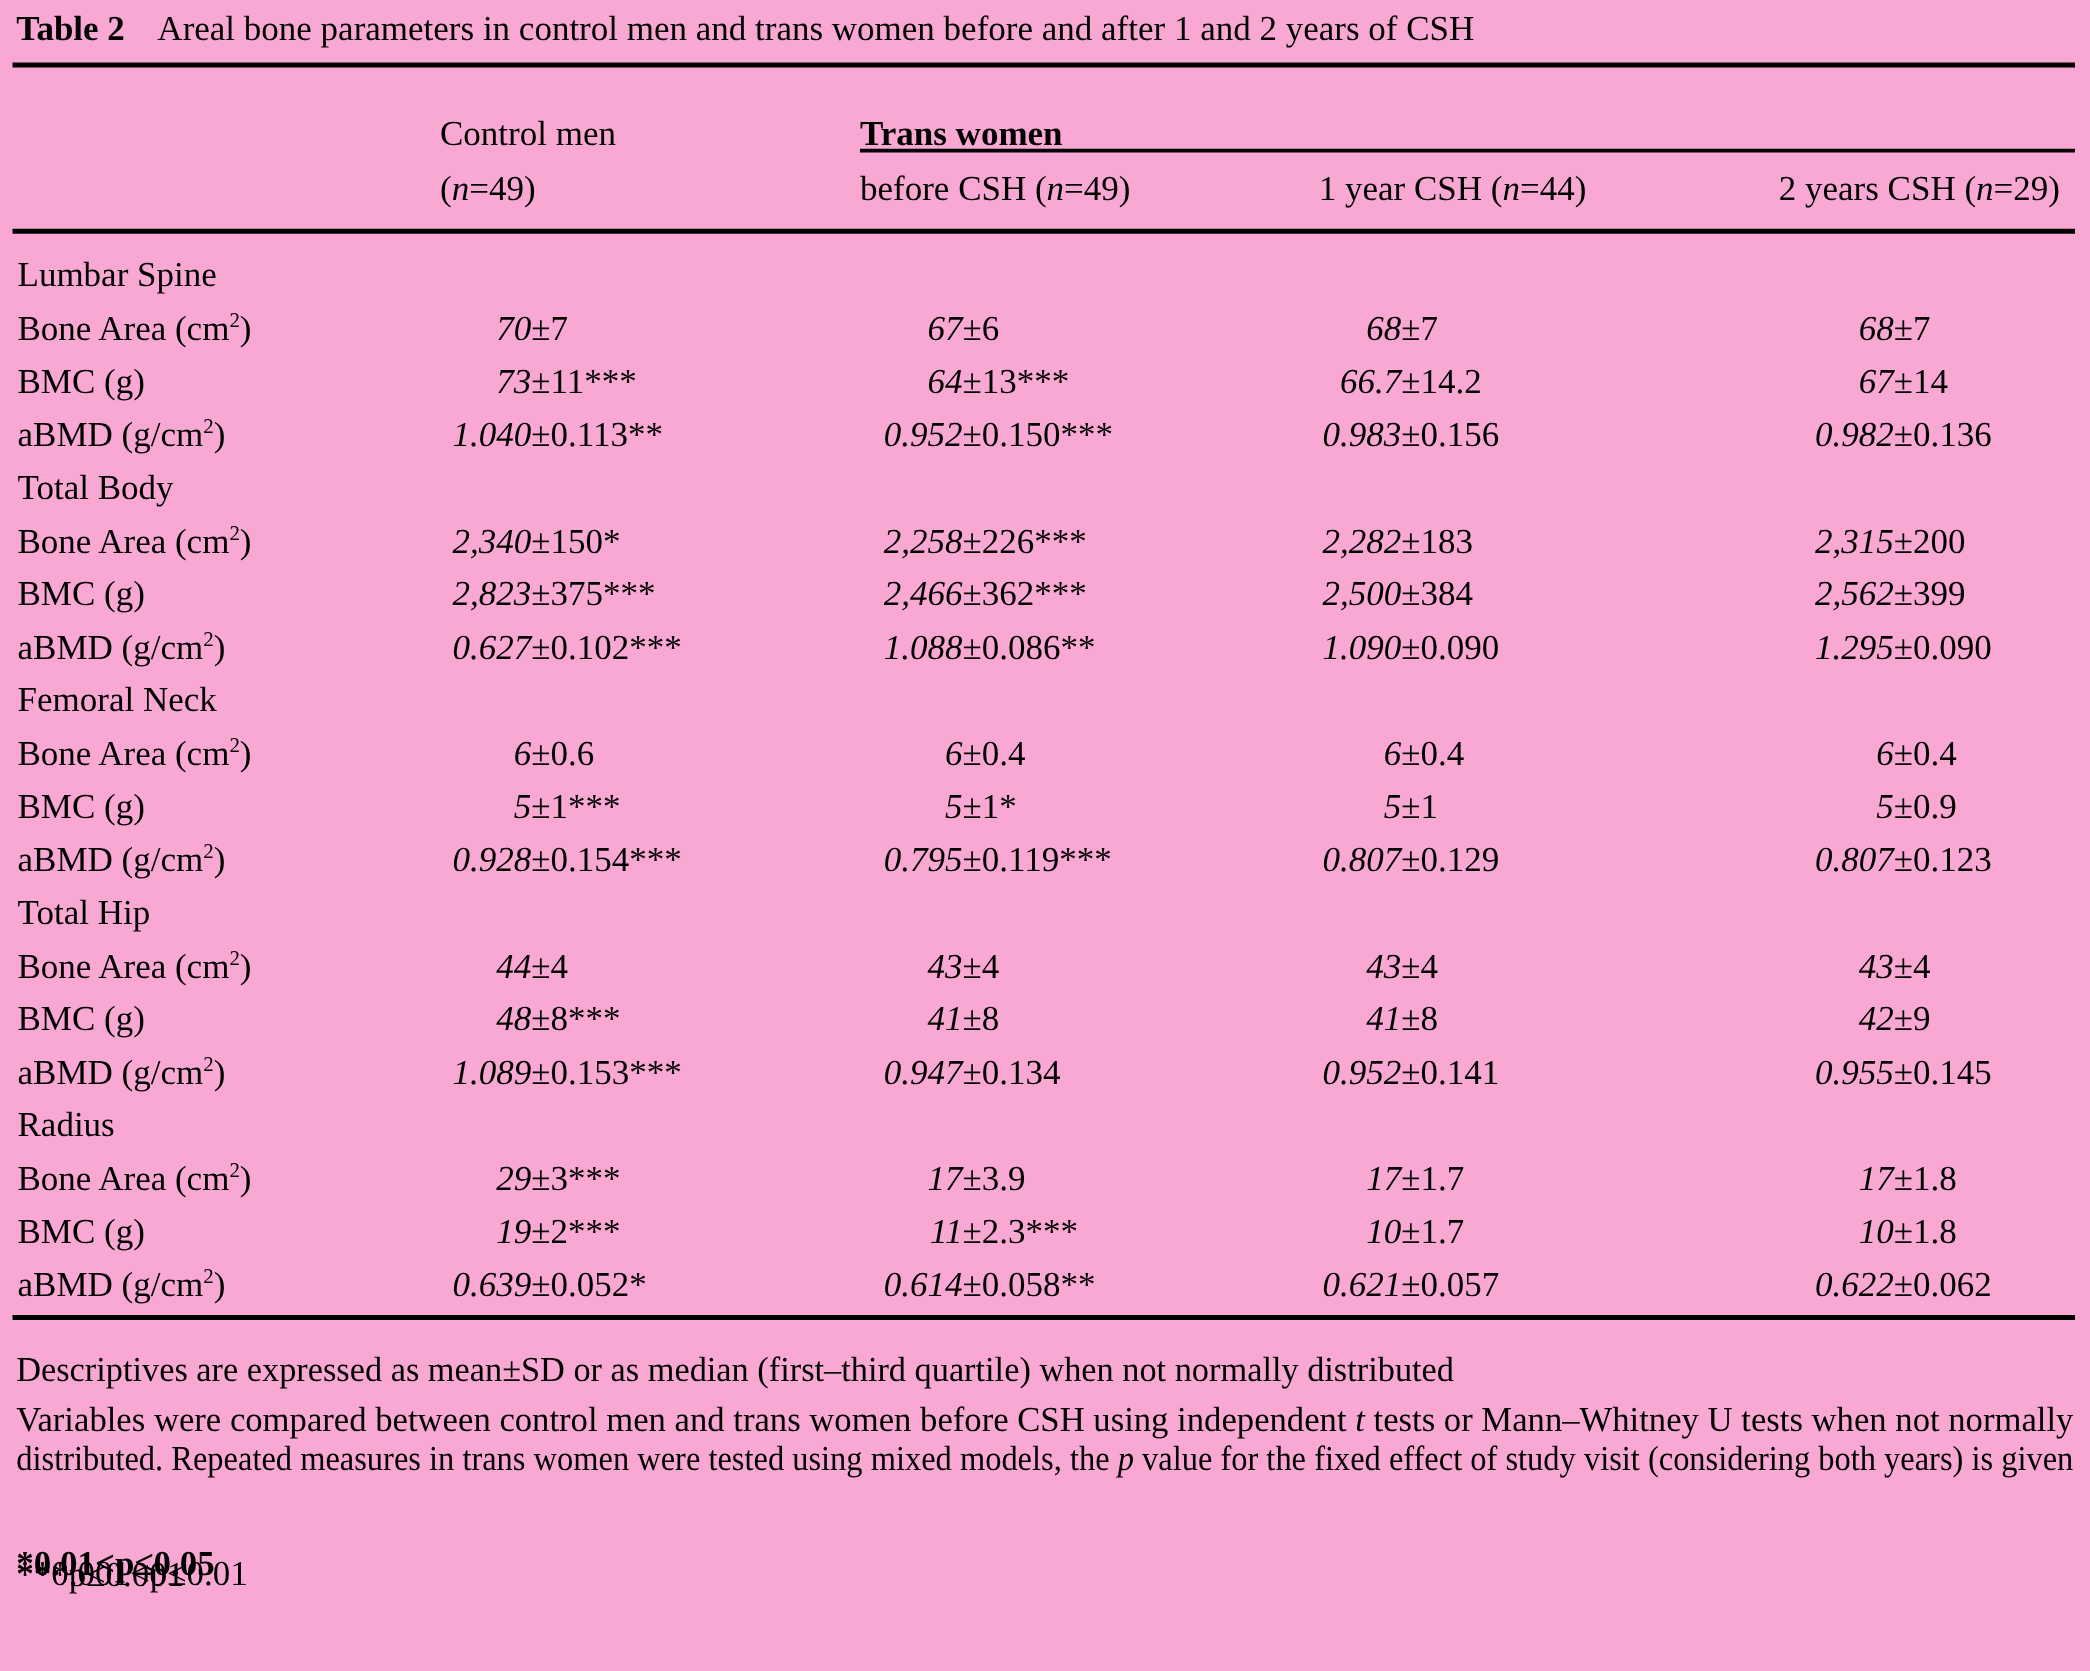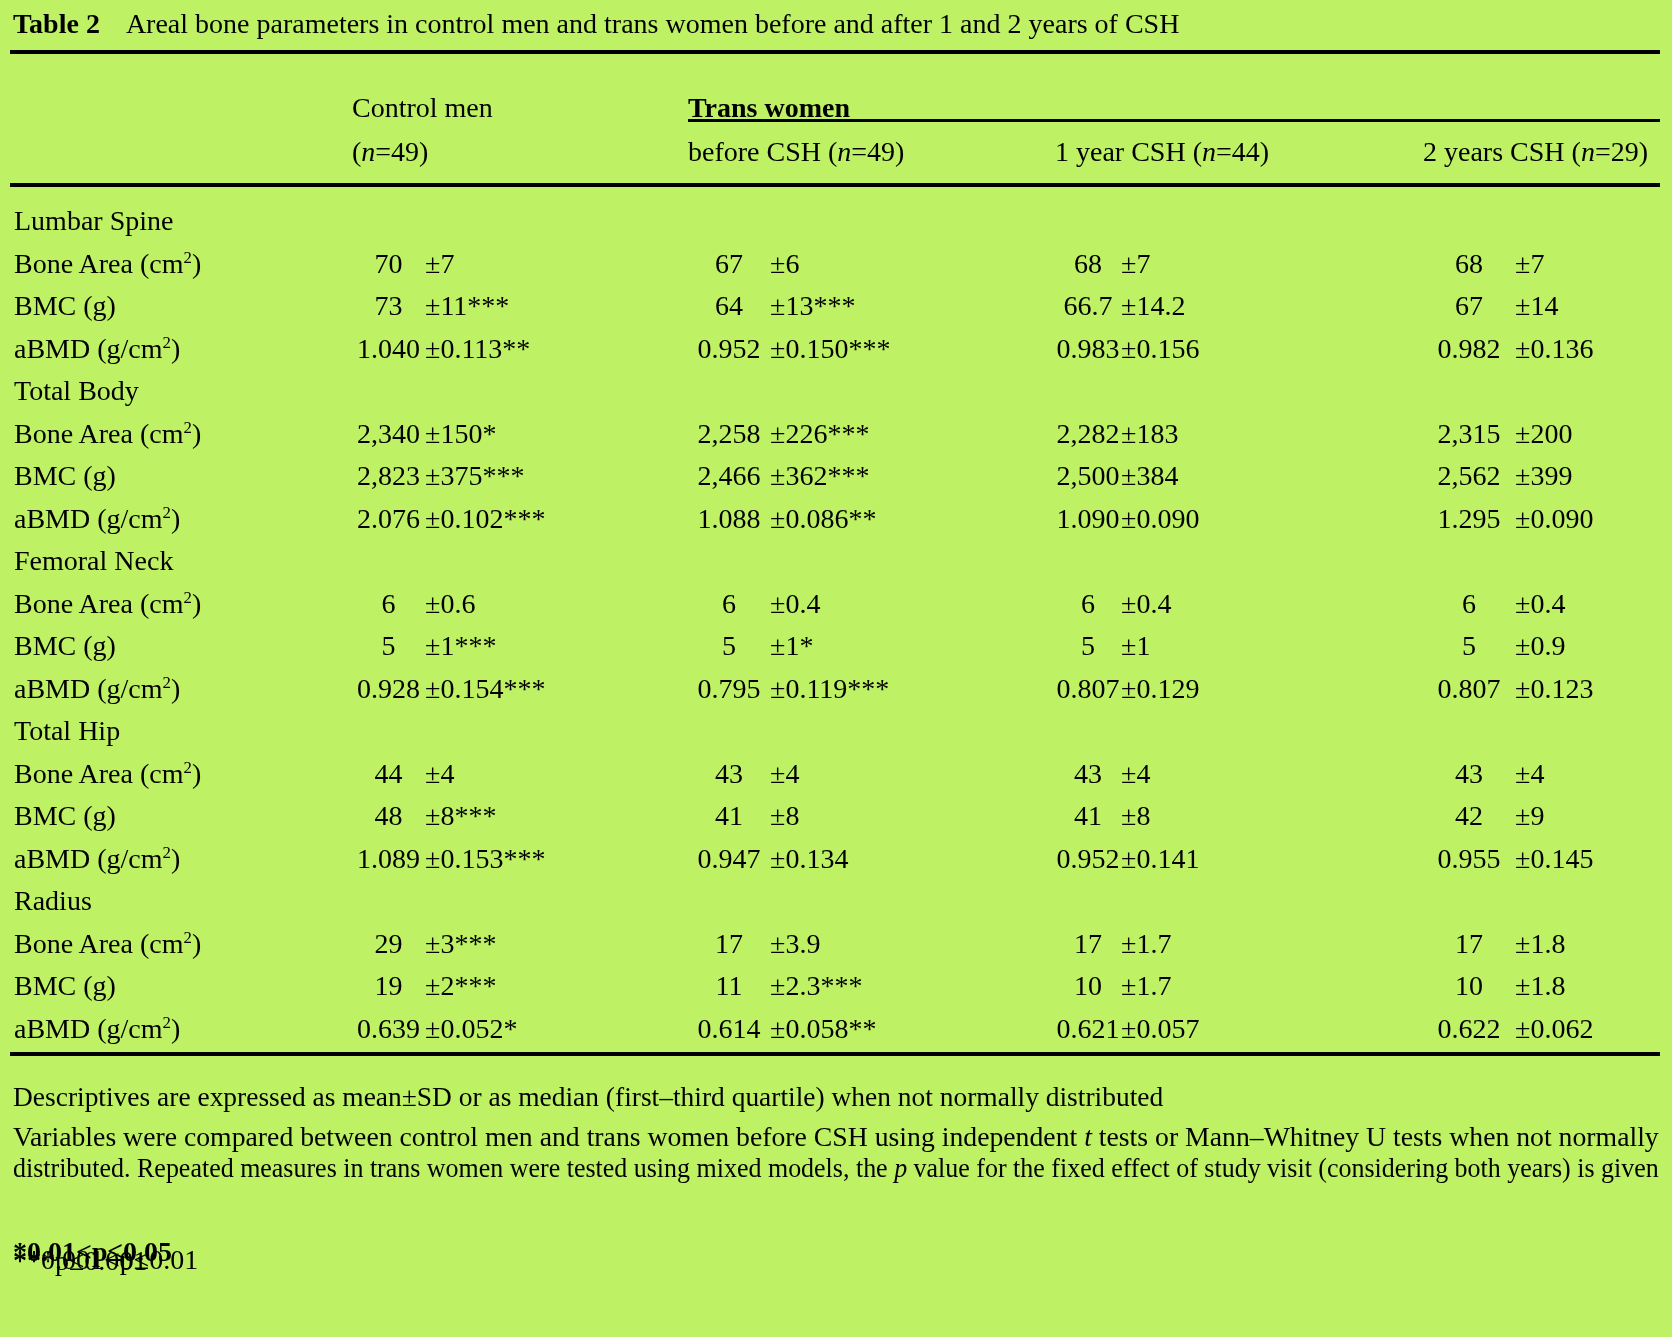--- a/index.html
+++ b/index.html
@@ -1,20 +1,20 @@
 <!DOCTYPE html>
 <html><head>
 <meta charset="utf-8">
 <style>
   html, body { margin: 0; padding: 0; background: #ffffff; }
   .page {
     position: relative;
     width: 1672px;
     height: 1337px;
-    background: #bef264;
+    background: #f9a8d4;
     color: #000000;
     font-family: "Liberation Serif", serif;
     font-size: 28px;
     overflow: hidden;
   }
   .fitline { white-space: nowrap; transform-origin: 0 50%; }
 
   
   .title { position: absolute; top: 8px; left: 13px; }
   .tbold { font-weight: bold; margin-right: 26px; }
@@ -45,21 +45,21 @@
   .rlabel { white-space: nowrap; }
   sup { font-size: 0.6em; vertical-align: super; line-height: 0; }
   .nvar, .ital { font-style: italic; }
 
   
   .vcell { display: grid; grid-template-columns: var(--off, 75px) auto 1fr; white-space: nowrap; }
   .c2 { --off: 73px; }
   .c3 { --off: 82px; }
   .c4 { --off: 66px; }
   .c5 { --off: 92px; }
-  .vl { text-align: center; }
+  .vl { text-align: right; font-style: italic; }
   .vr { text-align: left; }
 
   
   .fn { position: absolute; left: 13px; white-space: nowrap; transform-origin: 0 50%; }
   .fn1 { top: 1081px; }
   .fnl1 { top: 1121px; }
   .fnl2 { top: 1152px; }
   .fs3 { top: 1197px; margin-top: 48px; }
   .fs2 { top: 1244px; }
   .fs1 { top: 1236px; font-weight: bold; }
@@ -209,21 +209,21 @@
         </span>
         <span class="vcell c5">
           <span class="vl">2,562</span>
           <span class="vpm">±</span>
           <span class="vr">399</span>
         </span>
       </div>
       <div class="trow">
         <span class="rlabel">aBMD (g/cm<sup>2</sup>)</span>
         <span class="vcell c2">
-          <span class="vl">2.076</span>
+          <span class="vl">0.627</span>
           <span class="vpm">±</span>
           <span class="vr">0.102***</span>
         </span>
         <span class="vcell c3">
           <span class="vl">1.088</span>
           <span class="vpm">±</span>
           <span class="vr">0.086**</span>
         </span>
         <span class="vcell c4">
           <span class="vl">1.090</span>

